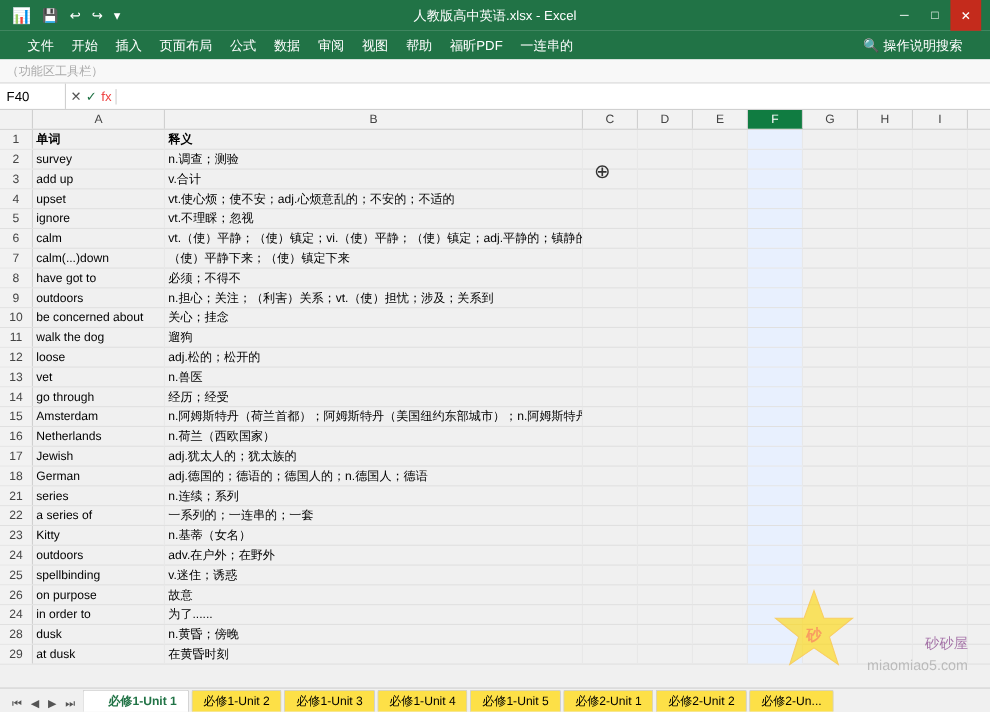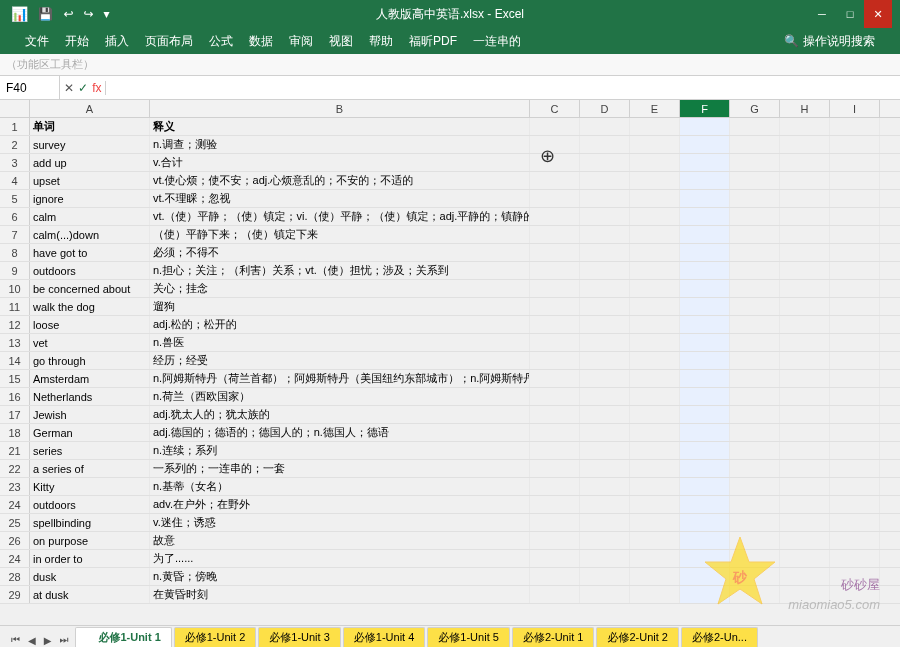--- a/index.html
+++ b/index.html
@@ -644,17 +644,17 @@
   <div class="sheet-tab">必修2-Unit 1</div>
   <div class="sheet-tab">必修2-Unit 2</div>
   <div class="sheet-tab">必修2-Un...</div>
 </div>
 
 <div id="watermark" style="position:absolute;bottom:35px;right:20px;pointer-events:none;opacity:0.6;z-index:10;">
   <svg width="80" height="80" viewBox="0 0 80 80" style="position:absolute;right:100px;bottom:0;">
     <polygon points="40,5 49,30 75,30 54,47 62,72 40,57 18,72 26,47 5,30 31,30" fill="#FFD700" stroke="#FFB800" stroke-width="1"></polygon>
     <text x="40" y="50" text-anchor="middle" font-size="14" fill="#FF6600" font-weight="bold">砂</text>
   </svg>
-  <div style="position:absolute;right:0;bottom:0;font-size:13px;color:#999;font-family:Arial;font-style:italic;">miaomiao5.com</div>
+  <div style="position:absolute;right:0;bottom:0;font-size:13px;color:#999;font-family:Arial;">miaomiao5.com</div>
   <div style="position:absolute;right:0;bottom:18px;font-size:13px;color:#701a75;font-family:'Microsoft YaHei',Arial;">砂砂屋</div>
 </div>
 
 <div style="position:absolute;top:145px;left:540px;font-size:18px;color:#333;z-index:5;pointer-events:none;">⊕</div>
 
 </body></html>

